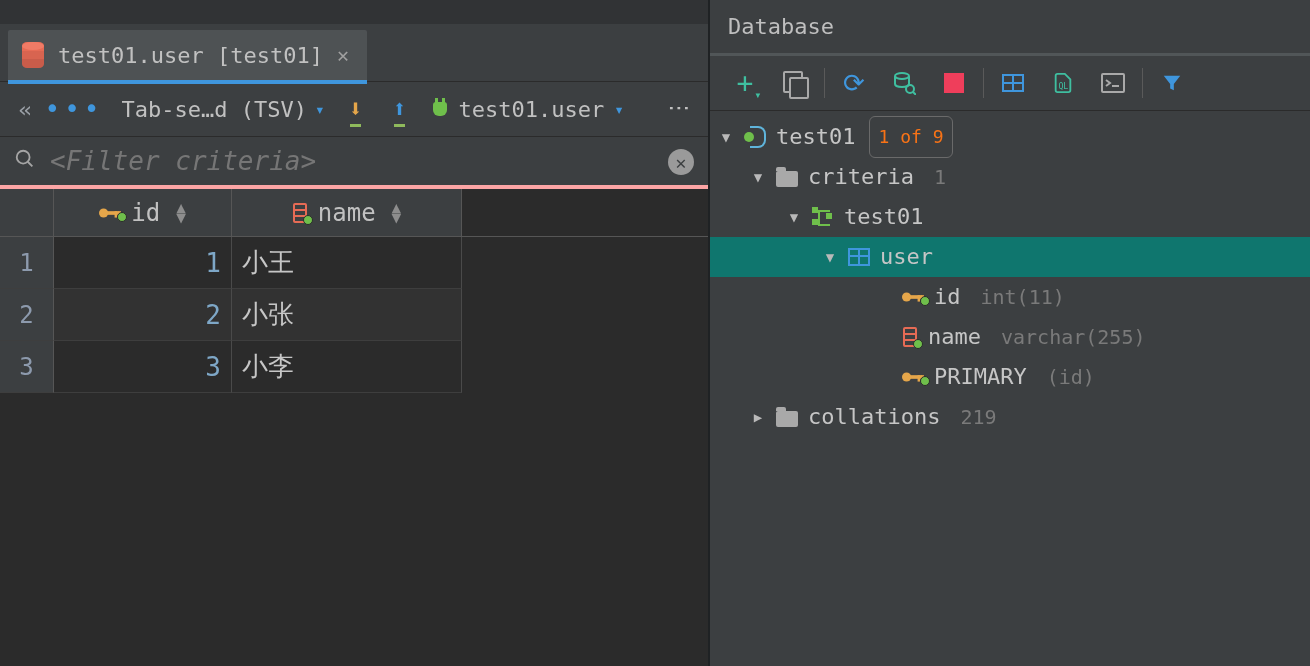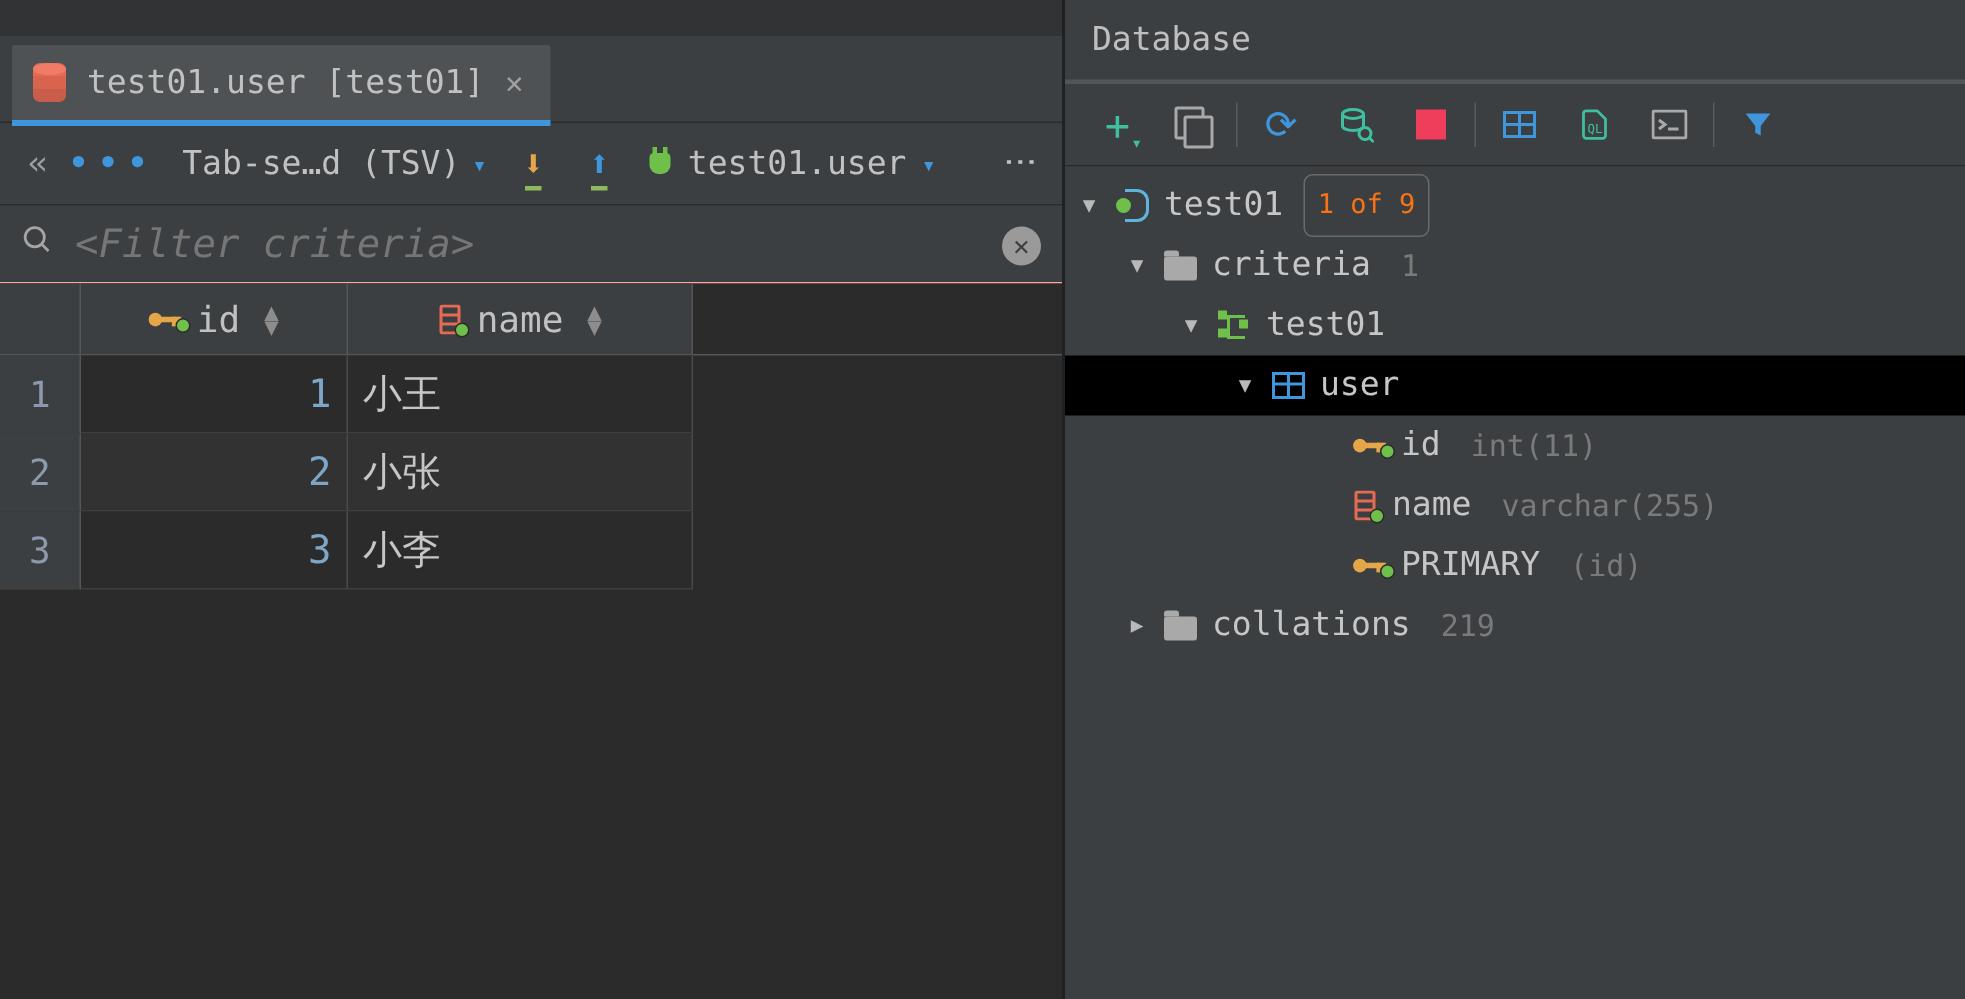--- a/index.html
+++ b/index.html
@@ -29,21 +29,21 @@
   .arrow-down::after{content:"";position:absolute;left:2px;right:2px;bottom:-4px;height:3px;background:#8fba5c;}
   .arrow-up{color:#3f96dd;font-size:24px;position:relative;}
   .arrow-up::after{content:"";position:absolute;left:2px;right:2px;bottom:-4px;height:3px;background:#8fba5c;}
   .plug-icon{width:18px;height:22px;position:relative;display:inline-block;}
   .plug-icon::before{content:"";position:absolute;top:4px;left:2px;width:14px;height:14px;background:#6fbf4b;border-radius:3px 3px 6px 6px;}
   .plug-icon::after{content:"";position:absolute;top:0;left:4px;width:3px;height:6px;background:#6fbf4b;box-shadow:7px 0 0 #6fbf4b;}
   .tbname{color:#c1c1c1;}
   .toolbar .more{margin-left:auto;color:#c1c1c1;font-size:22px;writing-mode:vertical-rl;cursor:pointer;letter-spacing:2px;}
 
   
-  .filterrow{height:52px;background:#3c3f41;display:flex;align-items:center;padding:0 14px;gap:14px;font-size:26px;color:#767676;font-style:italic;border-bottom:1px solid #fca5a5;}
+  .filterrow{height:52px;background:#3c3f41;display:flex;align-items:center;padding:0 14px;gap:14px;font-size:26px;color:#767676;font-style:italic;border-bottom:4px solid #fca5a5;}
   .filterrow .mag{color:#a5a5a5;font-style:normal;cursor:pointer;}
   .filterrow .ph{flex:1;font-family:inherit;}
   .filterrow .clear{color:#a5a5a5;font-style:normal;font-size:24px;cursor:pointer;}
   .filterrow .clear-circ{display:inline-flex;width:26px;height:26px;border-radius:50%;background:#9a9a9a;color:#3c3f41;align-items:center;justify-content:center;font-size:18px;font-weight:bold;}
 
   
   .grid{flex:1;background:#2b2b2b;display:flex;flex-direction:column;}
   .gridhead{display:flex;height:48px;border-bottom:1px solid #565656;}
   .rownumhead{width:54px;border-right:1px solid #565656;background:#3c3f41;}
   .colhead{display:flex;align-items:center;justify-content:center;gap:10px;border-right:1px solid #565656;background:#3c3f41;color:#c1c1c1;font-size:24px;position:relative;cursor:pointer;}
@@ -77,21 +77,21 @@
   .copy::after{top:6px;left:6px;background:#3c3f41;}
   .refresh{color:#3f96dd;font-size:26px;}
   .stop{width:20px;height:20px;background:#ef3e5b;}
   .tbl-icon{width:22px;height:18px;border:2px solid #3f96dd;display:inline-block;position:relative;}
   .tbl-icon::before{content:"";position:absolute;inset:0;border-top:2px solid #3f96dd;top:6px;}
   .tbl-icon::after{content:"";position:absolute;inset:0;border-left:2px solid #3f96dd;left:8px;}
 
   
   .tree{flex:1;background:#3c3f41;padding-top:6px;font-size:22px;line-height:40px;text-align:center;}
   .tree-row{display:flex;align-items:center;gap:10px;padding:0 8px;height:40px;white-space:nowrap;cursor:pointer;}
-  .tree-row.sel{background:#000000;}
+  .tree-row.sel{background:#0f766e;}
   .arrow{display:inline-block;width:16px;text-align:center;color:#b9b9b9;font-size:14px;}
   .arrow.open::before{content:"▼";}
   .arrow.closed::before{content:"▶";}
   .arrow.none::before{content:"";}
   .ind-1{padding-left:8px;}
   .ind-2{padding-left:40px;}
   .ind-3{padding-left:76px;}
   .ind-4{padding-left:112px;}
   .ind-5{padding-left:166px;}
   .badge{border:1px solid #6a6a6a;border-radius:6px;padding:0 8px;font-size:18px;color:#f97316;margin-left:4px;}

